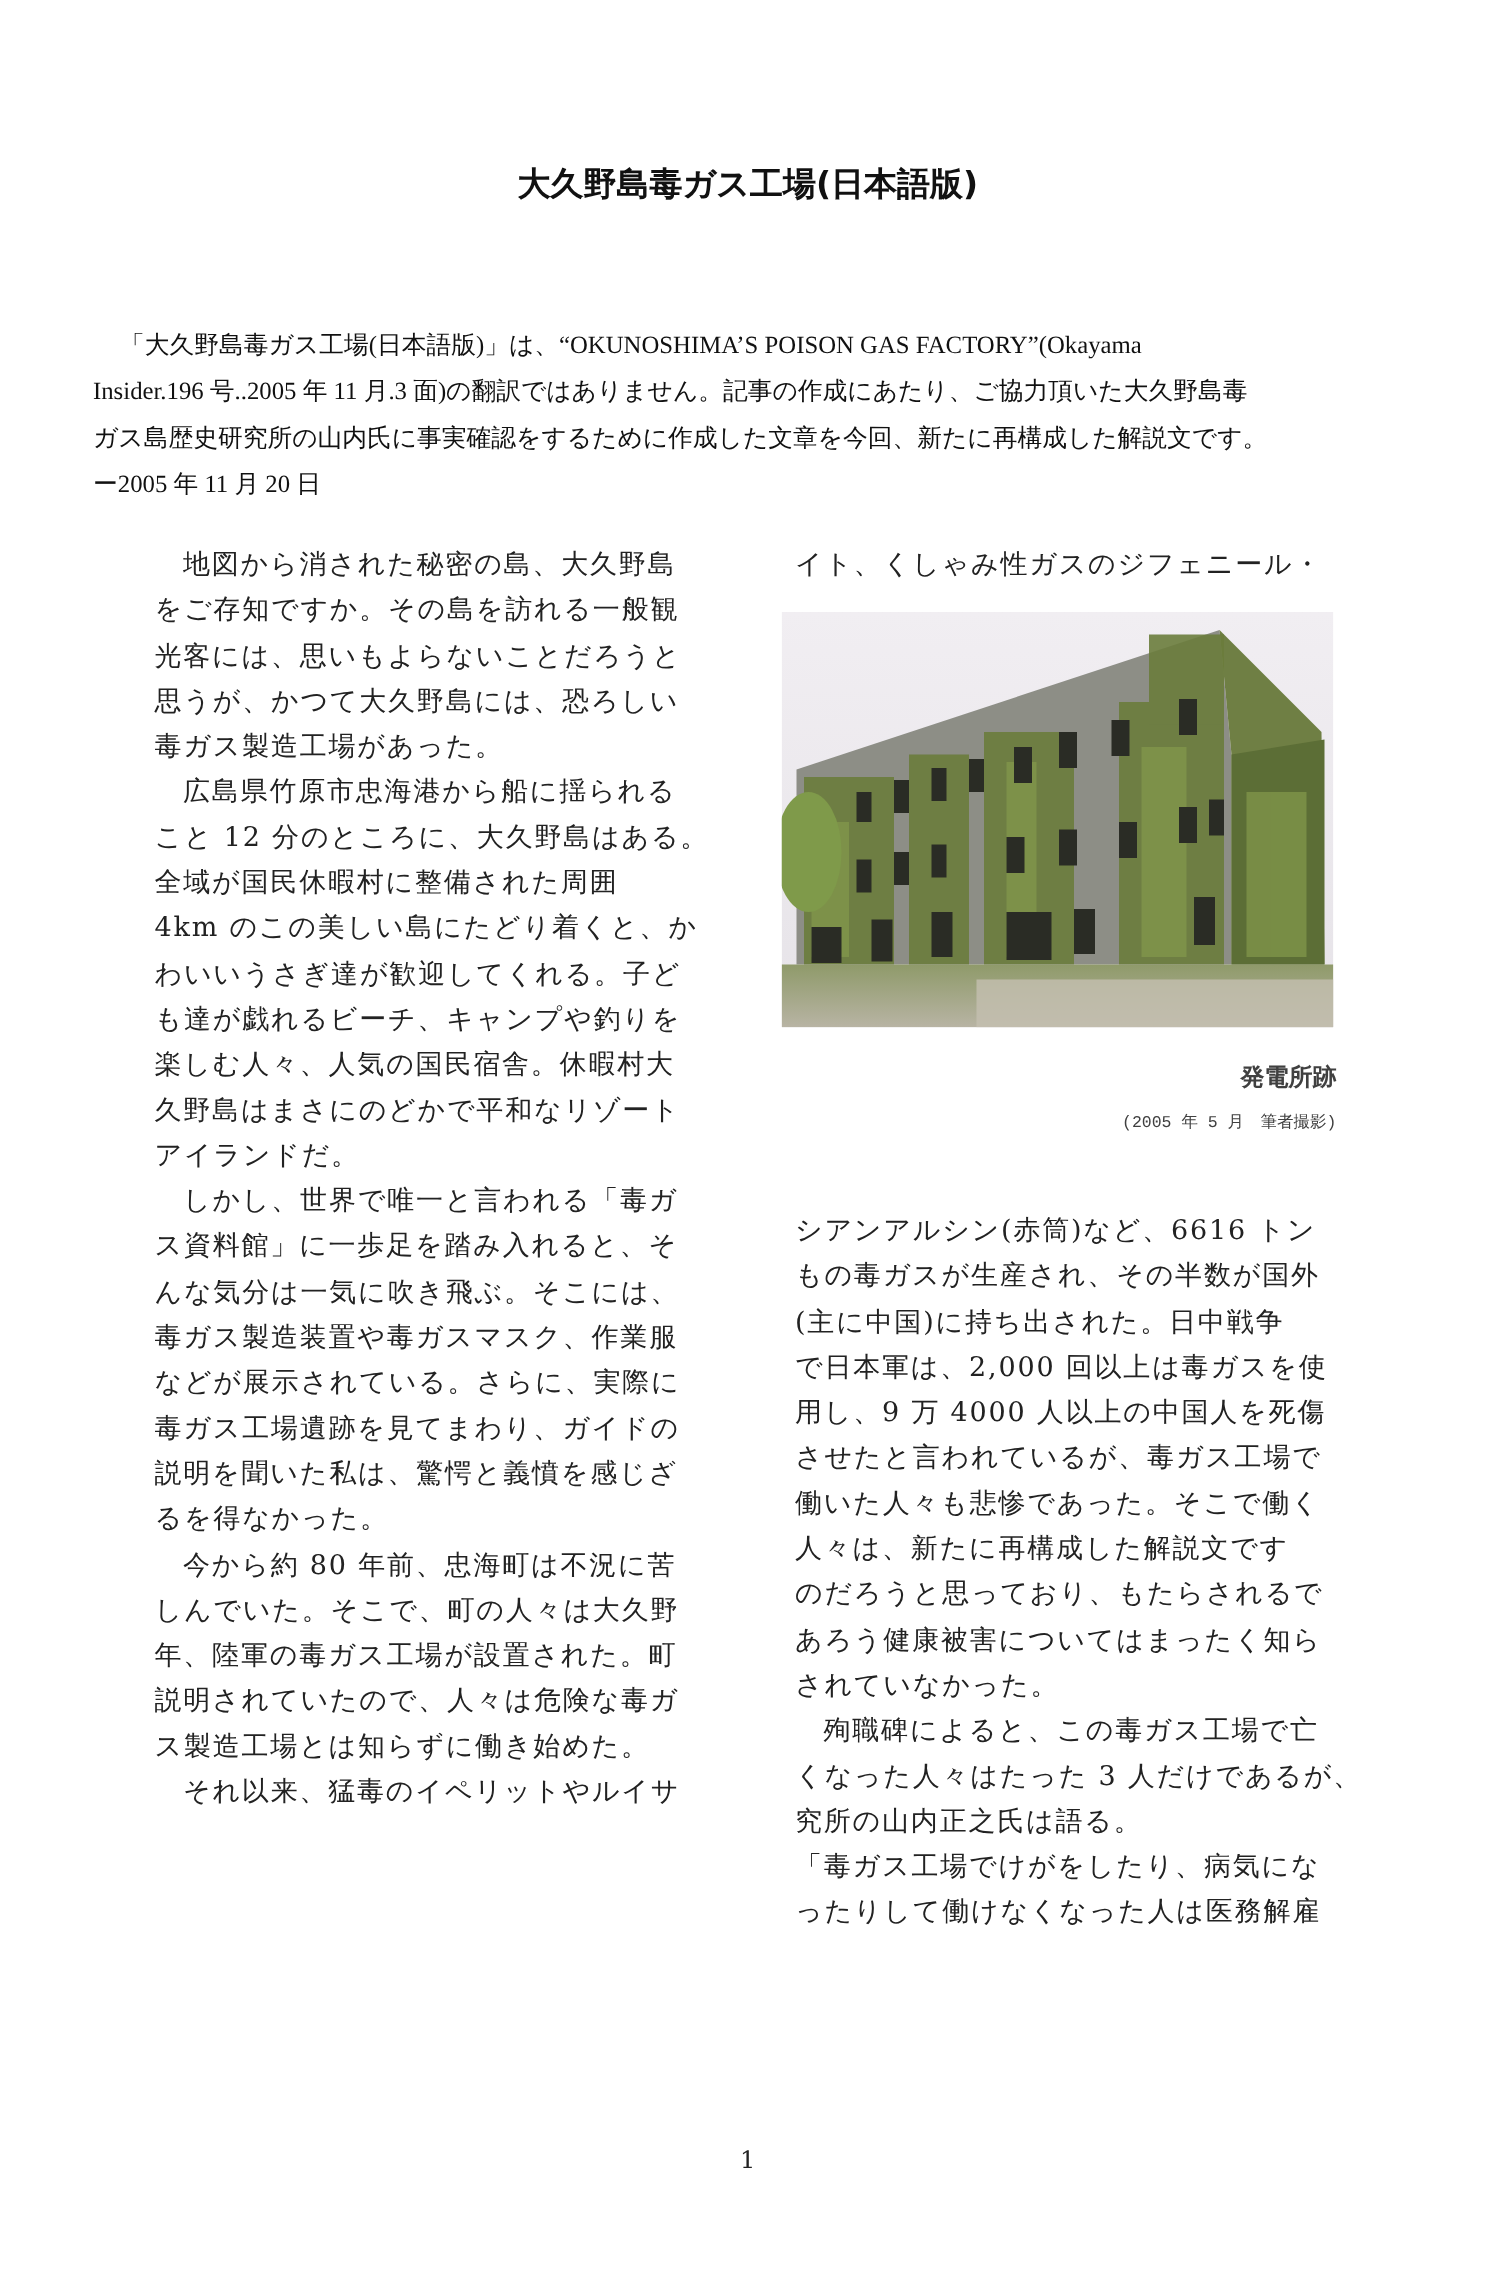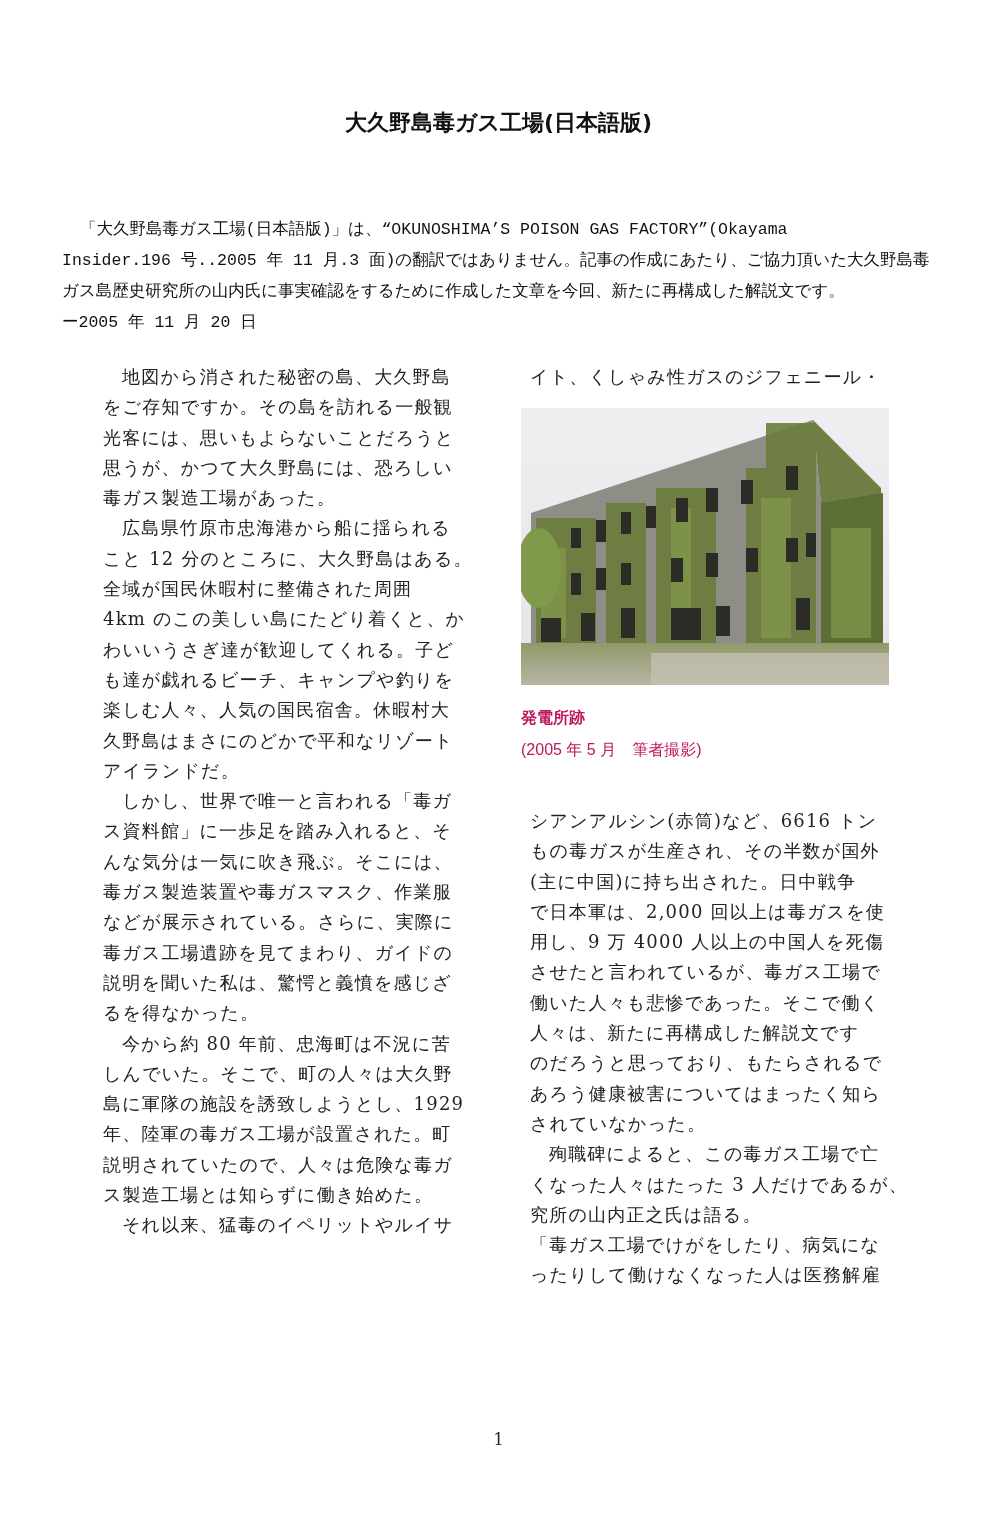--- a/index.html
+++ b/index.html
@@ -5,21 +5,21 @@
     html, body { margin: 0; padding: 0; background: #ffffff; }
     body { width: 997px; height: 1517px; position: relative; overflow: hidden; color: #1a1a1a; }
     .page { position: absolute; left: 0; top: 0; width: 997px; height: 1343px; background: #fff; }
     .title {
       position: absolute; left: 0; top: 108px; width: 997px; text-align: center;
       font-family: "DejaVu Sans", "Liberation Sans", sans-serif; font-weight: bold;
       font-size: 22px; letter-spacing: 0px; color: #111;
     }
     .intro {
       position: absolute; left: 62px; top: 214px; width: 880px;
-      font-family: Liberation Mono, monospace;
+      font-family: Liberation Serif, serif;
       font-size: 16.5px; color: #111;
     }
     .intro .line { height: 31px; line-height: 31px; white-space: nowrap; }
     .intro .line.indent { padding-left: 18px; }
     .col {
       position: absolute; top: 362px; width: 380px;
       font-family: "DejaVu Serif", "Liberation Serif", serif;
       font-size: 18px; color: #222;
     }
     .col-left { left: 103px; }
@@ -27,25 +27,25 @@
     .col .line {
       height: 30.3px; line-height: 30px; white-space: nowrap;
       letter-spacing: 1.2px;
     }
     .col .line.indent { padding-left: 19px; }
     .photo {
       position: absolute; left: 521px; top: 408px; width: 368px; height: 277px;
       overflow: hidden;
     }
     .caption {
-      position: absolute; left: 521px; width: 370px; text-align: left;
-      font-family: Liberation Sans, sans-serif; color: #be185d;
+      position: absolute; left: 521px; width: 370px; text-align: right;
+      font-family: Liberation Mono, monospace; color: #404040;
     }
     .caption-title { top: 708px; font-size: 16px; font-weight: bold; }
-    .caption-sub { top: 740px; font-size: 16px; }
+    .caption-sub { top: 740px; font-size: 11px; }
     .right-lower { top: 806px; }
     .page-number {
       position: absolute; left: 0; top: 1430px; width: 997px; text-align: center;
       font-family: "DejaVu Serif", "Liberation Serif", serif; font-size: 16px; color: #222;
     }
   </style>
 </head>
 <body>
 
 <div class="page">
@@ -77,21 +77,20 @@
       <div class="line indent">しかし、世界で唯一と言われる「毒ガ</div>
       <div class="line">ス資料館」に一歩足を踏み入れると、そ</div>
       <div class="line">んな気分は一気に吹き飛ぶ。そこには、</div>
       <div class="line">毒ガス製造装置や毒ガスマスク、作業服</div>
       <div class="line">などが展示されている。さらに、実際に</div>
       <div class="line">毒ガス工場遺跡を見てまわり、ガイドの</div>
       <div class="line">説明を聞いた私は、驚愕と義憤を感じざ</div>
       <div class="line">るを得なかった。</div>
       <div class="line indent">今から約 80 年前、忠海町は不況に苦</div>
       <div class="line">しんでいた。そこで、町の人々は大久野</div>
-      <div class="line">島に軍隊の施設を誘致しようとし、1929</div>
       <div class="line">年、陸軍の毒ガス工場が設置された。町</div>
       <div class="line">説明されていたので、人々は危険な毒ガ</div>
       <div class="line">ス製造工場とは知らずに働き始めた。</div>
       <div class="line indent">それ以来、猛毒のイペリットやルイサ</div>
     </div>
 
   <div class="col col-right" style="top:362px;">
     <div class="line">イト、くしゃみ性ガスのジフェニール・</div>
   </div>
 

